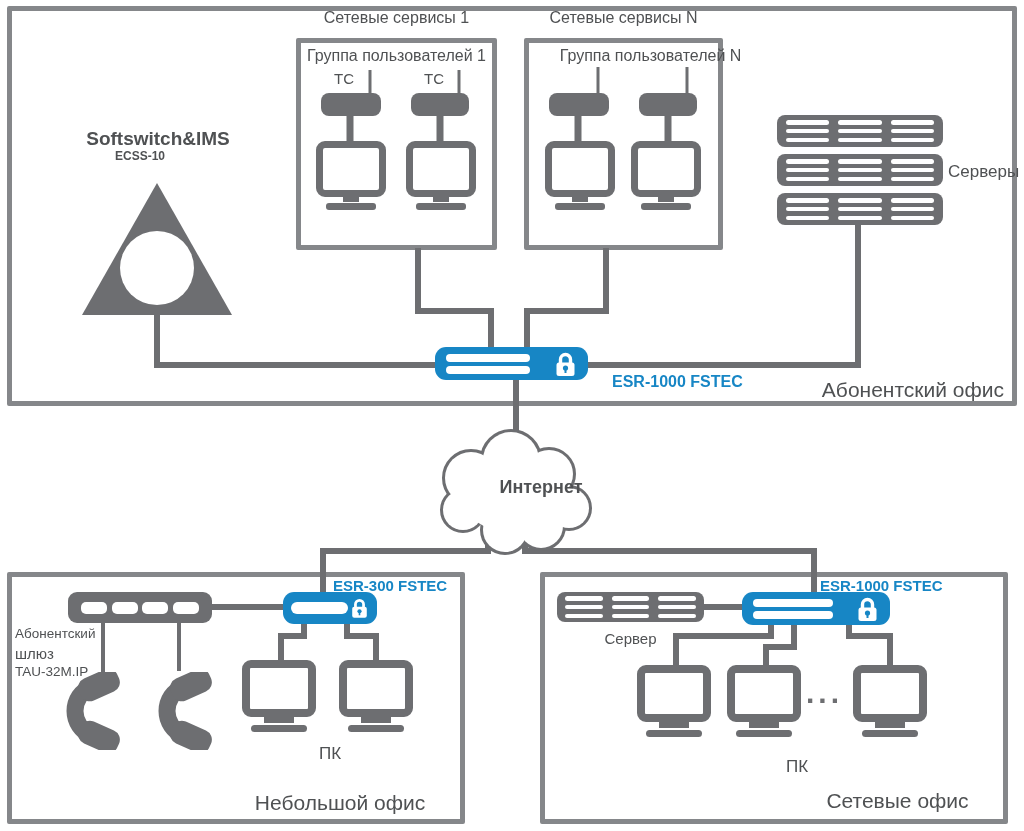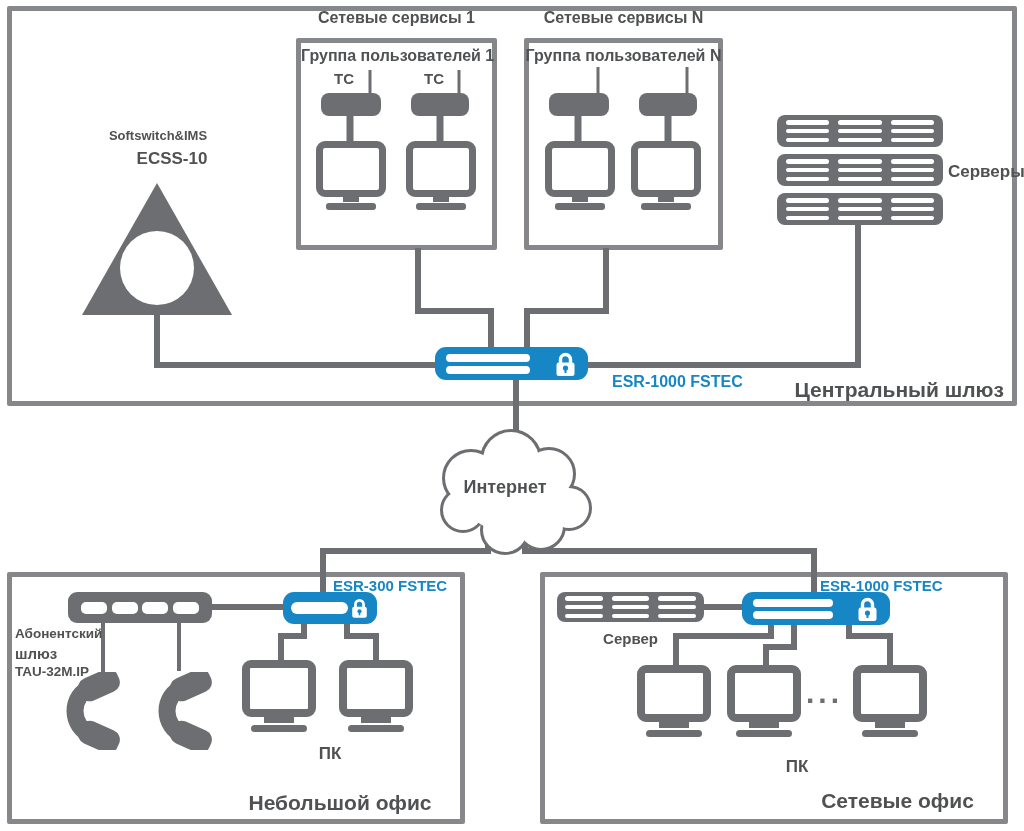--- a/index.html
+++ b/index.html
@@ -28,21 +28,21 @@
   .monitor .screen{background:#fff;border:7px solid #6D6E71;border-radius:9px;box-sizing:border-box;}
   .monitor.sm .screen{width:70px;height:56px;}
   .monitor.sm .neck{width:16px;height:5px;background:#6D6E71;margin:0 auto;}
   .monitor.sm .base{width:50px;height:7px;background:#6D6E71;border-radius:3px;margin:1px auto 0;}
   .monitor.lg .screen{width:74px;height:57px;border-width:8px;}
   .monitor.lg .neck{width:30px;height:6px;background:#6D6E71;margin:0 auto;}
   .monitor.lg .base{width:56px;height:7px;background:#6D6E71;border-radius:4px;margin:2px auto 0;}
   
   .tcb{position:absolute;height:23px;background:#6D6E71;border-radius:8px;z-index:3;}
   
-  .lbl{position:absolute;color:#4F5153;z-index:4;white-space:nowrap;font-size:16px;font-weight:bold;}
+  .lbl{position:absolute;color:#4F5153;z-index:4;white-space:nowrap;font-size:16px;}
   .lbl.c{text-align:center;}
   .lbl.r{text-align:right;}
   .lbl.blue{color:#1786C5;font-weight:bold;}
   .lbl.big{font-size:21px;}
   .lbl.semib{font-weight:600;}
   .lbl.dots{font-size:30px;font-weight:bold;letter-spacing:4px;color:#6D6E71;line-height:10px;}
 </style>
 </head>
 <body>
 
@@ -295,32 +295,32 @@
     </div>
   <div class="monitor lg" style="left:853px;top:665px">
       <div class="screen"></div>
       <div class="neck"></div>
       <div class="base"></div>
     </div>
 
   <span class="lbl c" style="left:296px;top:9px;width:201px">Сетевые сервисы 1</span>
   <span class="lbl c" style="left:524px;top:9px;width:199px">Сетевые сервисы N</span>
   <span class="lbl c" style="left:301px;top:47px;width:191px">Группа пользователей 1</span>
-  <span class="lbl c" style="left:516px;top:47px;width:215px">Группа пользователей N</span>
+  <span class="lbl c" style="left:543px;top:47px;width:215px">Группа пользователей N</span>
   <span class="lbl c" style="left:329px;top:70px;width:30px;font-size:15px">ТС</span>
   <span class="lbl c" style="left:419px;top:70px;width:30px;font-size:15px">ТС</span>
 
-  <span class="lbl c semib" style="left:78px;top:128px;width:160px;font-size:13px">Softswitch&amp;IMS</span>
-  <span class="lbl c semib" style="left:92px;top:149px;width:160px;font-size:17px">ECSS-10</span>
+  <span class="lbl c semib" style="left:78px;top:128px;width:160px;font-size:19px">Softswitch&amp;IMS</span>
+  <span class="lbl c semib" style="left:60px;top:149px;width:160px;font-size:12px">ECSS-10</span>
 
   <span class="lbl" style="left:948px;top:162px;font-size:17px">Серверы</span>
   <span class="lbl blue" style="left:612px;top:373px;font-size:16px">ESR-1000 FSTEC</span>
-  <span class="lbl r big" style="left:790px;top:378px;width:214px">Центральный шлюз</span>
-
-  <span class="lbl c semib" style="left:421px;top:477px;width:168px;font-size:18px">Интернет</span>
+  <span class="lbl r big" style="left:790px;top:378px;width:214px">Абонентский офис</span>
+
+  <span class="lbl c semib" style="left:457px;top:477px;width:168px;font-size:18px">Интернет</span>
 
   <span class="lbl" style="left:15px;top:626px;font-size:13.5px">Абонентский</span>
   <span class="lbl" style="left:15px;top:645px;font-size:15px">шлюз</span>
   <span class="lbl" style="left:15px;top:664px;font-size:13.5px">TAU-32M.IP</span>
   <span class="lbl blue" style="left:333px;top:577px;font-size:15px">ESR-300 FSTEC</span>
   <span class="lbl c" style="left:300px;top:744px;width:60px;font-size:17px">ПК</span>
   <span class="lbl c big" style="left:230px;top:791px;width:220px">Небольшой офис</span>
 
   <span class="lbl c" style="left:557px;top:630px;width:147px;font-size:15px">Сервер</span>
   <span class="lbl blue" style="left:820px;top:577px;font-size:15px">ESR-1000 FSTEC</span>

